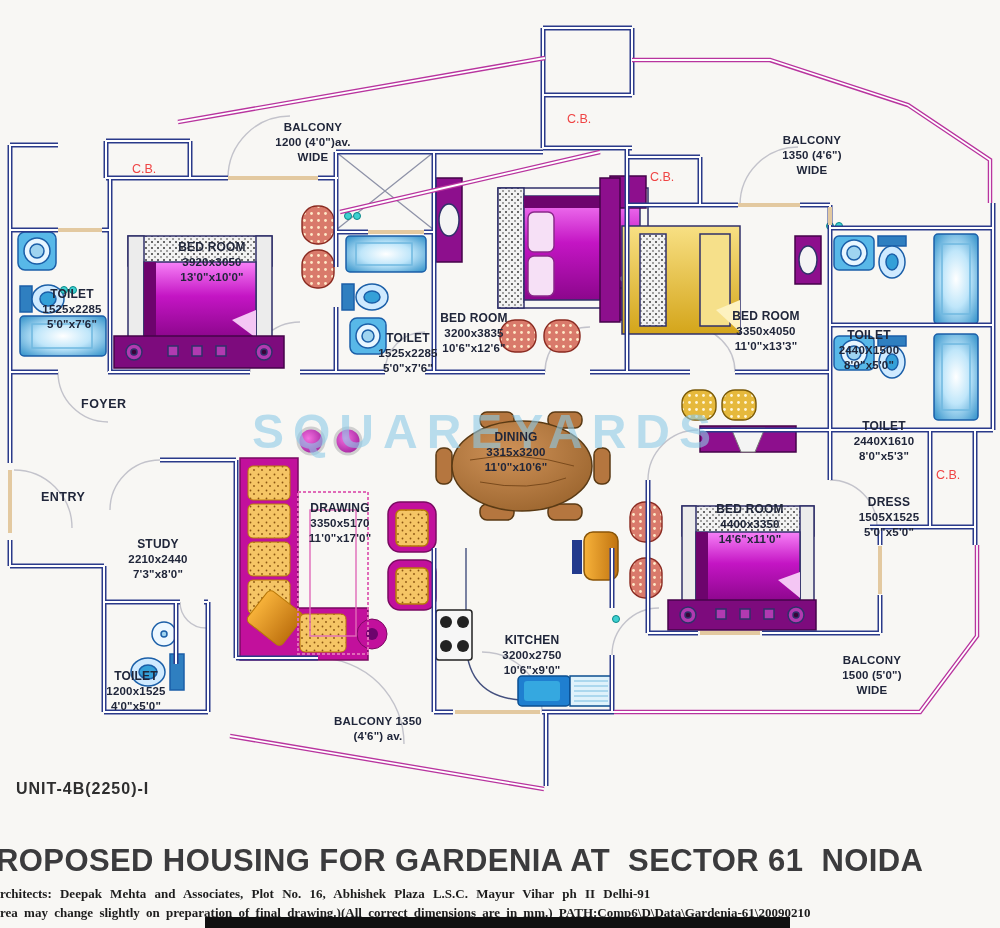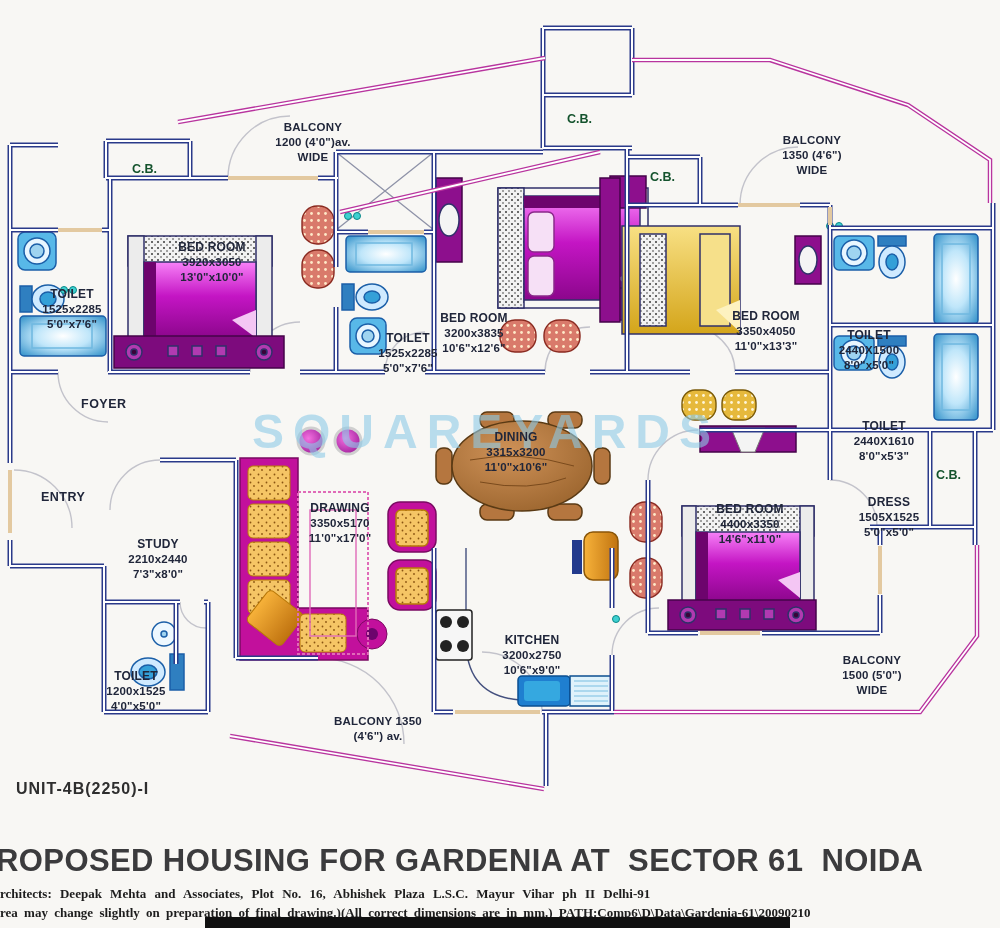--- a/index.html
+++ b/index.html
@@ -2,21 +2,21 @@
 <html><head>
 <meta charset="utf-8">
 <style>
   html,body{margin:0;padding:0;background:#e9e7e3;}
   #stage{position:relative;width:1000px;height:928px;background:#f8f7f4;overflow:hidden;
          font-family:"Liberation Sans",sans-serif;}
   #plan-svg{position:absolute;left:0;top:0;}
   .lbl{position:absolute;color:#20263a;font-weight:bold;text-align:center;
        font-size:11.5px;line-height:15px;letter-spacing:.2px;white-space:nowrap;}
   .lbl .nm{font-size:12px;margin-top:47px;}
-  .cb{position:absolute;color:#14532d;font-weight:bold;font-size:12.5px;}
+  .cb{position:absolute;color:#ef4444;font-weight:normal;font-size:12.5px;}
   .single{position:absolute;color:#20263a;font-weight:bold;font-size:12.5px;letter-spacing:.5px;padding-left:15px;}
   #watermark{position:absolute;left:252px;top:404px;font-size:48px;font-weight:bold;
              letter-spacing:9px;color:#8ecbe8;opacity:.6;}
   #unit-label{position:absolute;left:16px;top:780px;font-size:16px;font-weight:bold;
               color:#2e2e2e;letter-spacing:1px;}
   #title{position:absolute;left:-4px;top:843px;font-size:31px;font-weight:bold;color:#3b3b3d;
          white-space:pre;letter-spacing:.4px;}
   #architects{position:absolute;left:0;top:886px;font-family:"Liberation Serif",serif;
               font-weight:bold;font-size:13px;color:#1d1d1d;white-space:nowrap;word-spacing:5px;}
   #note{position:absolute;left:0;top:905px;font-family:"Liberation Serif",serif;

